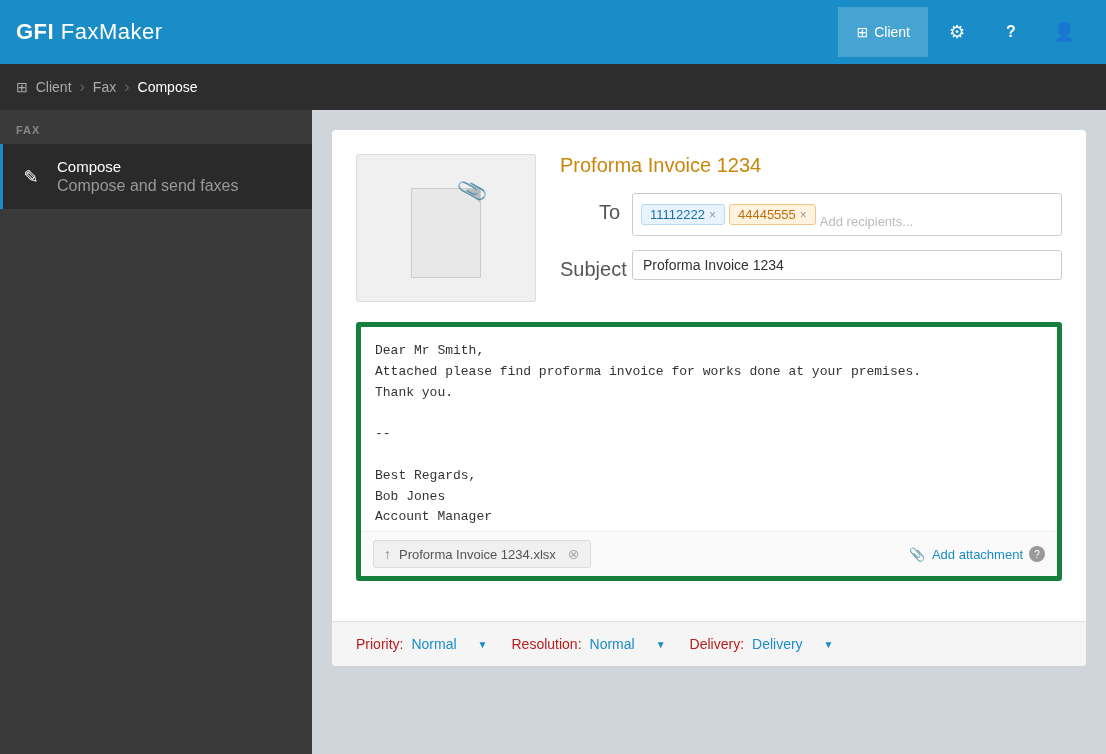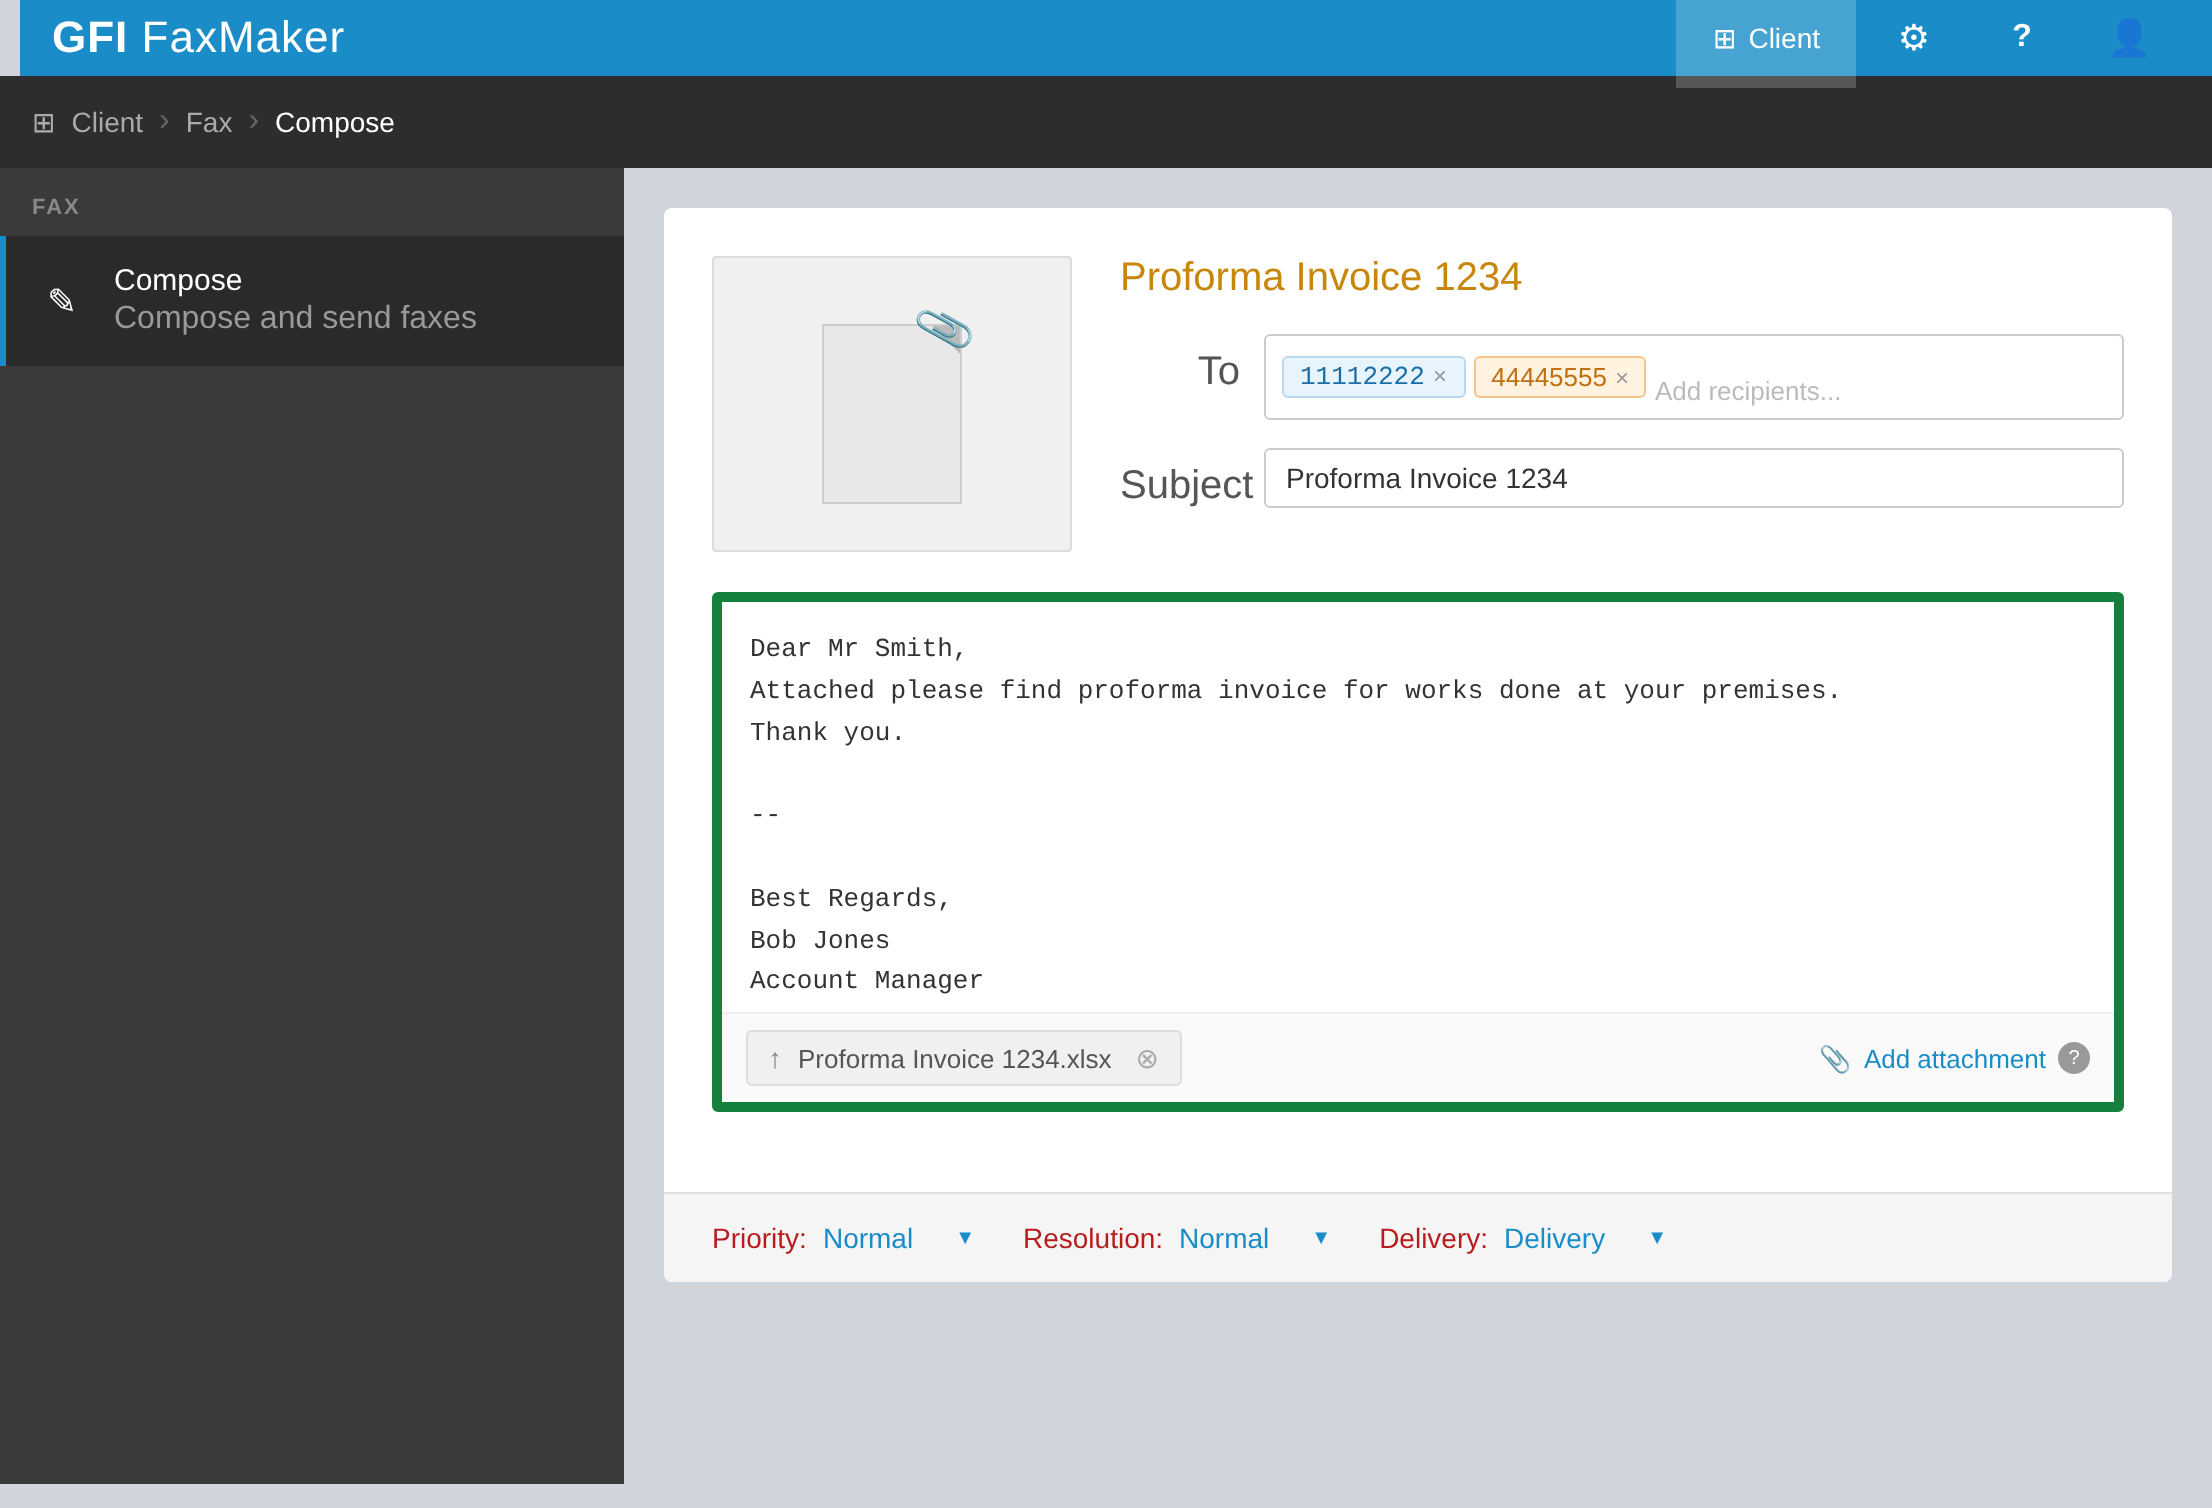--- a/index.html
+++ b/index.html
@@ -1,26 +1,25 @@
 <!DOCTYPE html>
 <html><head>
   <meta charset="utf-8">
   <style>
     * { box-sizing: border-box; margin: 0; padding: 0; }
     body { font-family: 'Segoe UI', Arial, sans-serif; background: #d0d5db; height: 754px; overflow: hidden; }
 
     
     .top-nav {
       background: #1a8cc7;
-      height: 38px;
+      height: 64px;
       display: flex;
       align-items: center;
       justify-content: space-between;
       padding: 0 16px;
-      margin-left: 10px;
     }
     .top-nav-logo {
       display: flex;
       align-items: center;
       gap: 8px;
     }
     .logo-text {
       color: white;
       font-size: 22px;
       font-weight: 300;
@@ -258,21 +257,20 @@
       align-items: center;
       gap: 4px;
       padding: 2px 8px;
       border-radius: 3px;
       font-size: 13px;
     }
     .recipient-tag.blue {
       background: #e8f4fd;
       border: 1px solid #b8d9f0;
       color: #1a6ea8;
-      font-family: Liberation Mono, monospace;
     }
     .recipient-tag.orange {
       background: #fff3e0;
       border: 1px solid #f5c48a;
       color: #c07010;
     }
     .recipient-tag-remove {
       cursor: pointer;
       color: #999;
       font-size: 12px;

